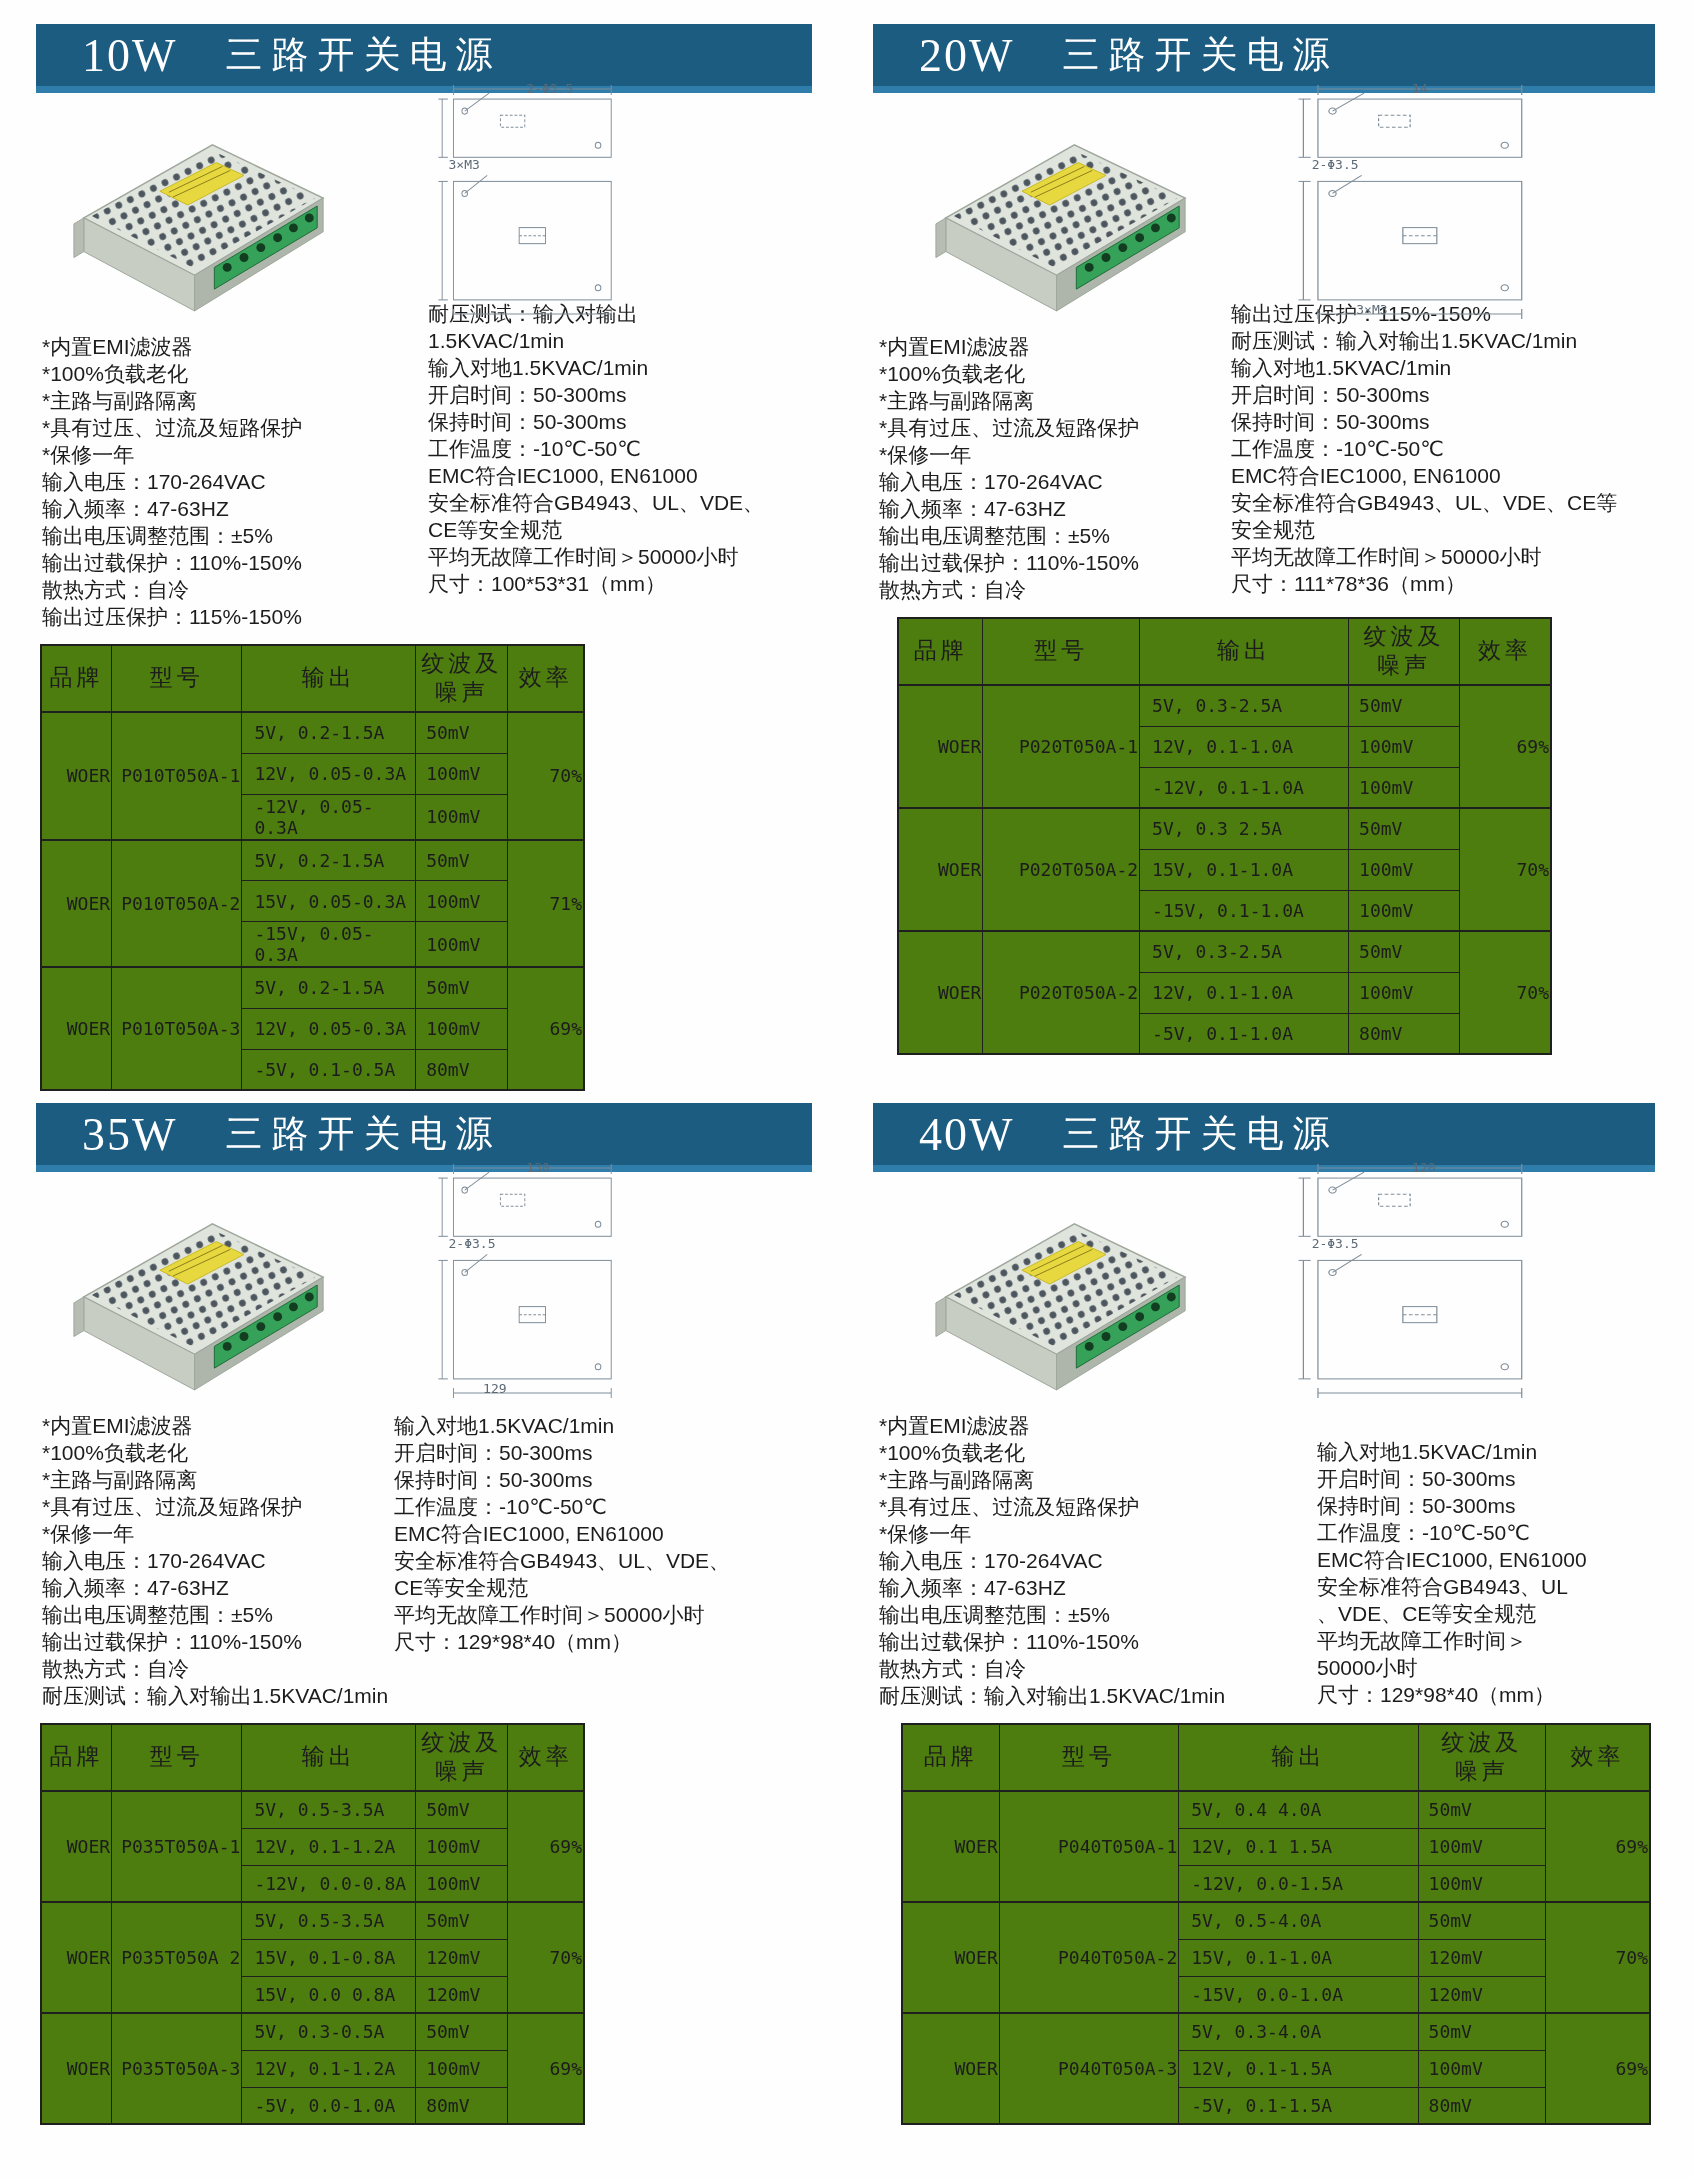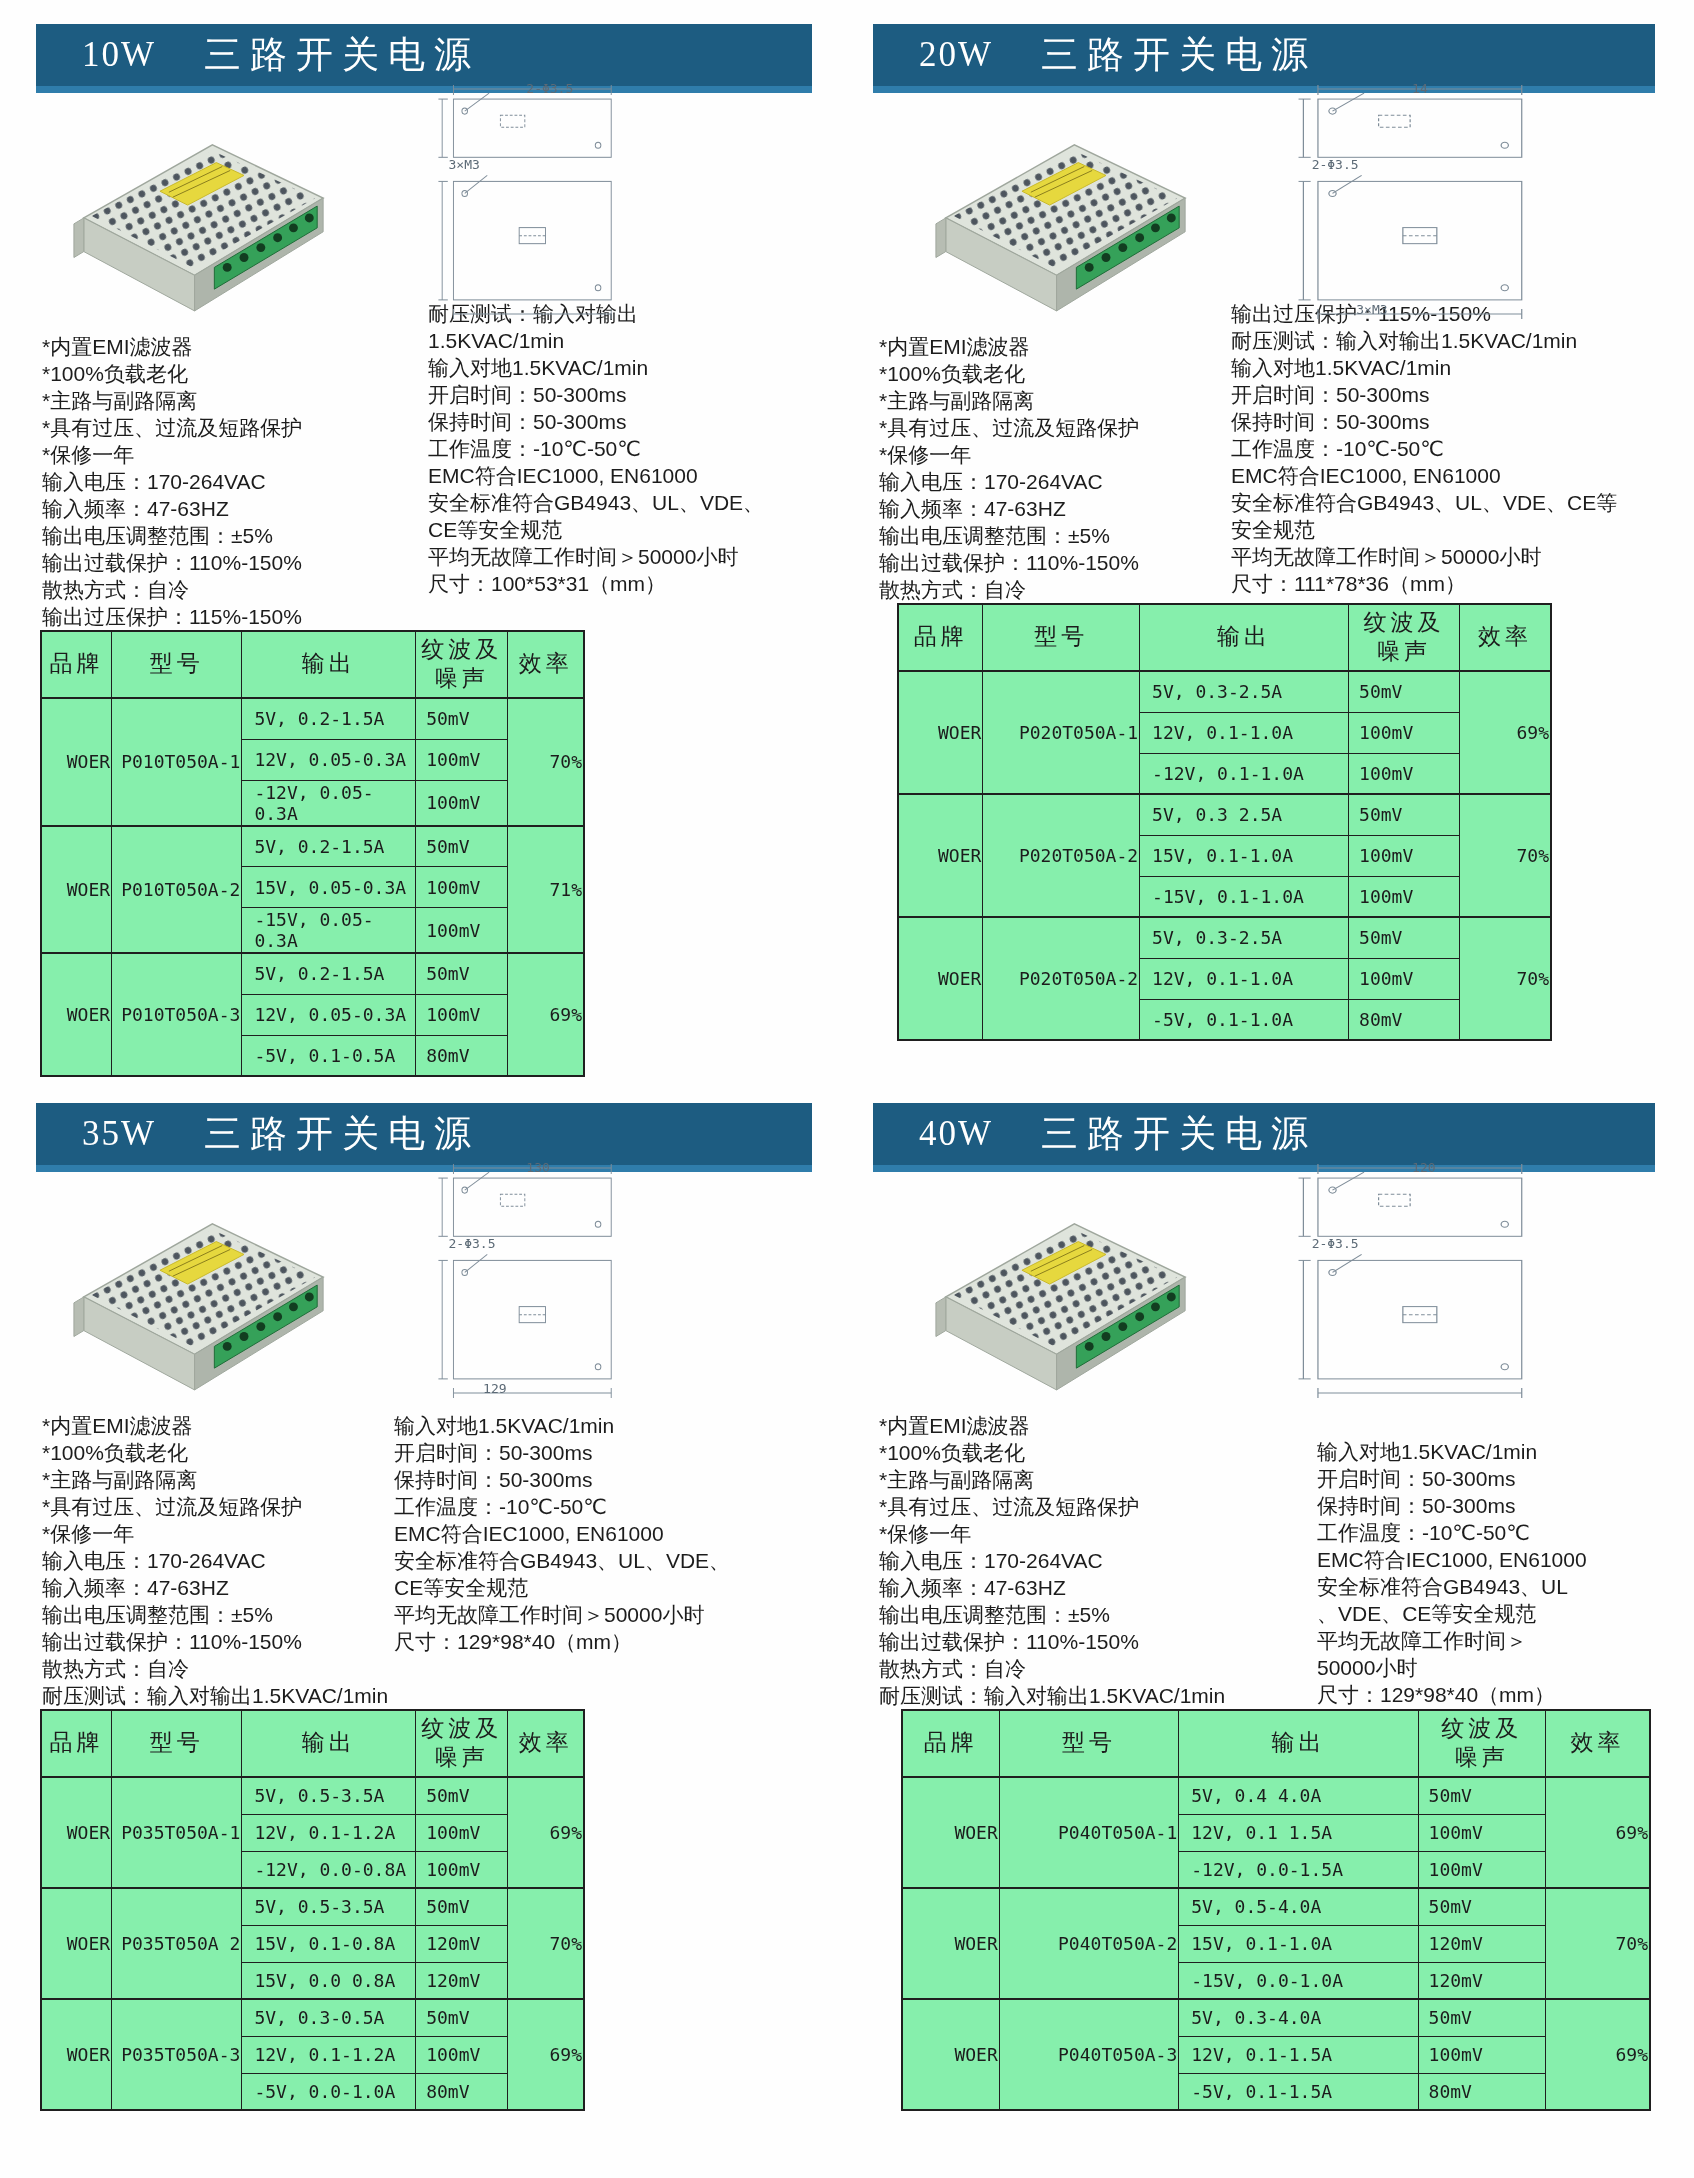--- a/index.html
+++ b/index.html
@@ -7,21 +7,21 @@
         font-family:"Liberation Sans","DejaVu Sans",sans-serif;color:#1c1c1c;}
   .section{position:absolute;}
   .pos-0{left:36px;top:24px;width:776px;}
   .pos-1{left:873px;top:24px;width:782px;}
   .pos-2{left:36px;top:1103px;width:776px;}
   .pos-3{left:873px;top:1103px;width:782px;}
 
   .bar{height:69px;background:#1d5c81;border-bottom:7px solid #2f7dab;display:flex;align-items:center;
        padding-left:46px;box-sizing:border-box;color:#fff;
        font-family:"Liberation Serif","DejaVu Serif",serif;}
-  .bar .power{font-size:35px;letter-spacing:2px;}
+  .bar .power{font-size:46px;letter-spacing:2px;}
   .bar .cn{font-size:37px;margin-left:48px;letter-spacing:9px;}
 
   .media-row{position:relative;height:240px;}
   .photo-wrap{position:absolute;left:30px;top:14px;width:269px;height:212px;}
   .pos-1 .photo-wrap,.pos-3 .photo-wrap{left:55px;}
   .drawing-wrap{position:absolute;left:378px;top:-12px;width:216px;height:246px;}
   .pos-1 .drawing-wrap,.pos-3 .drawing-wrap{left:394px;width:279px;text-align:right;}
   .drawing-wrap svg{display:block;}
   .drawing-label{position:absolute;font-size:13px;color:#5c6a76;
                  font-family:"DejaVu Sans Mono","Liberation Mono",monospace;}
@@ -31,22 +31,22 @@
 
   .text-row{display:flex;padding-left:6px;}
   .specs .spec-line{font-size:21px;line-height:27px;white-space:pre;}
   .left-specs{flex:none;width:386px;}
   .pos-1 .left-specs,.pos-2 .left-specs{width:352px;}
   .pos-3 .left-specs{width:438px;}
   .right-specs{flex:1;}
   .pos-0 .right-specs,.pos-1 .right-specs{margin-top:-33px;}
   .pos-3 .right-specs{margin-top:26px;}
 
-  table.spec-table{border-collapse:collapse;table-layout:fixed;
-                   border:2.5px solid #1f1f1f;background:#86efac;}
+  table.spec-table{border-collapse:collapse;margin-top:14px;table-layout:fixed;
+                   border:2.5px solid #1f1f1f;background:#4d7c0f;}
   .pos-0 table.spec-table,.pos-2 table.spec-table{width:545px;margin-left:4px;}
   .pos-1 table.spec-table{width:655px;margin-left:24px;}
   .pos-3 table.spec-table{width:750px;margin-left:28px;}
   .spec-table col.c0{width:13%;} .spec-table col.c1{width:24%;}
   .spec-table col.c2{width:32%;} .spec-table col.c3{width:17%;} .spec-table col.c4{width:14%;}
   .spec-table th,.spec-table td{border:1.5px solid #1f1f1f;box-sizing:border-box;}
   .spec-table th{font-family:"Liberation Serif","DejaVu Serif",serif;font-weight:normal;
                  font-size:23px;height:67px;letter-spacing:4px;text-align:center;
                  white-space:pre-line;line-height:1.25;padding:0 2px;}
   .spec-table td{font-family:"DejaVu Sans Mono","Liberation Mono",monospace;font-size:18px;height:41px;}

